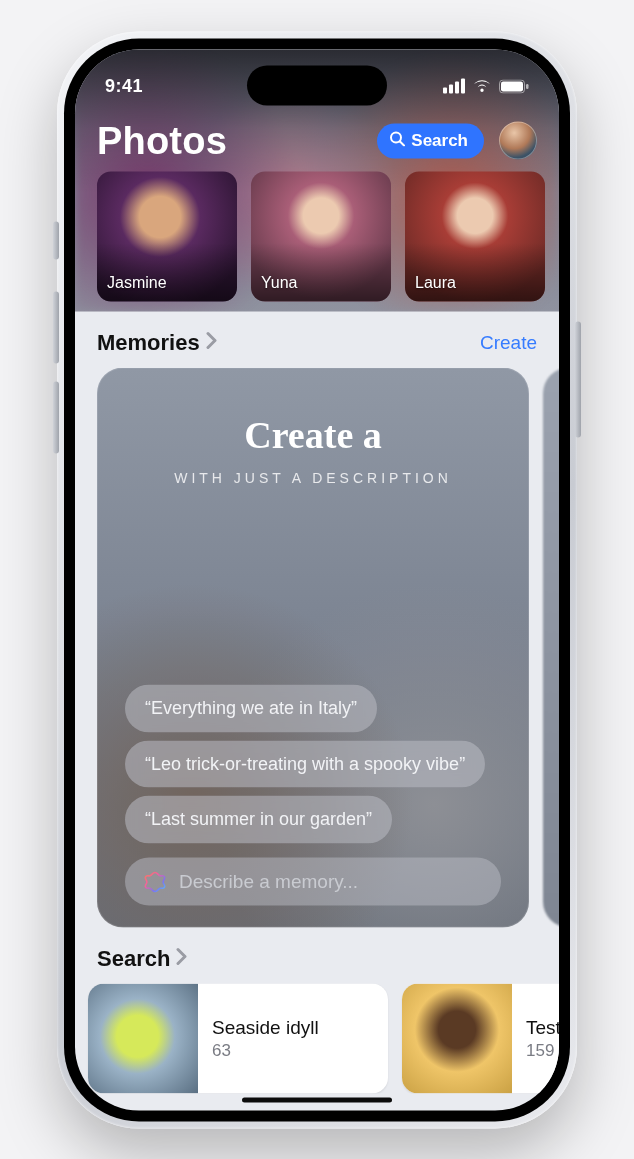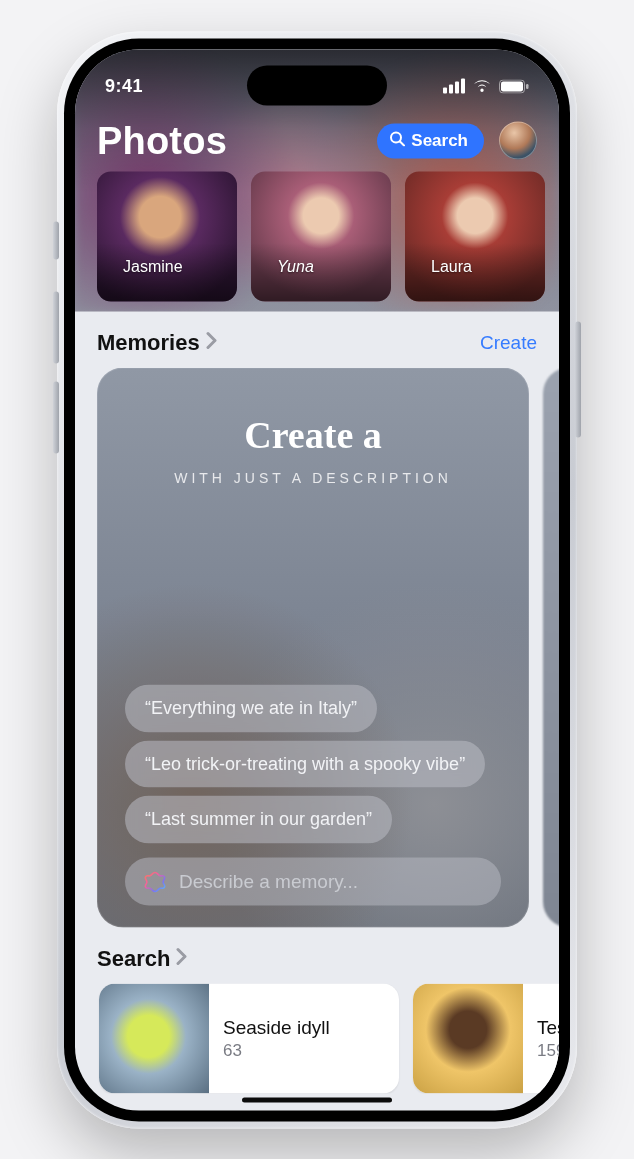--- a/index.html
+++ b/index.html
@@ -75,28 +75,28 @@
   .search-pill{
     display:flex;align-items:center;gap:6px;background:var(--sys-blue);color:#fff;font-weight:600;font-size:17px;
     padding:7px 16px 7px 12px;border-radius:20px;
   }
   .avatar{width:38px;height:38px;border-radius:50%;overflow:hidden;background:radial-gradient(circle at 40% 30%,#e9c6a8 0%,#b07958 45%,#3d5367 70%,#2b3a4a 100%);box-shadow:0 0 0 1px rgba(255,255,255,.35) inset;}
   .people-row{
     position:absolute;left:0;right:0;bottom:10px;display:flex;gap:14px;padding:0 22px;z-index:30;
   }
   .person{
     flex:0 0 140px;height:130px;border-radius:14px;position:relative;overflow:hidden;
-    display:flex;align-items:flex-end;padding:26px;box-sizing:border-box;
+    display:flex;align-items:flex-end;padding:10px;box-sizing:border-box;
     color:#fff;font-size:16px;font-weight:500;
     background:#666;
   }
   .person::after{content:"";position:absolute;inset:0;background:linear-gradient(180deg,rgba(0,0,0,0) 55%,rgba(0,0,0,.55) 100%);}
   .person span{position:relative;z-index:2;text-shadow:0 1px 2px rgba(0,0,0,.5);}
   .p1{background:radial-gradient(circle at 45% 35%,#d9a67d 0%,#d9a67d 18%,#5a2a60 35%,#2d1533 80%);}
-  .p2{background:radial-gradient(circle at 50% 34%,#eccab0 0%,#eccab0 16%,#a95e77 30%,#6a3c4e 75%);font-style:italic;}
+  .p2{background:radial-gradient(circle at 50% 34%,#eccab0 0%,#eccab0 16%,#a95e77 30%,#6a3c4e 75%);}
   .p3{background:radial-gradient(circle at 50% 34%,#eccab0 0%,#eccab0 16%,#a83d36 30%,#6d2a26 78%);}
   
   .section-head{
     display:flex;align-items:center;justify-content:space-between;padding:18px 22px 12px;
   }
   .section-title{display:flex;align-items:center;gap:6px;font-size:22px;font-weight:700;color:#111;}
   .chev{color:#9a9ca4;}
   .section-action{color:var(--sys-blue-text);font-size:19px;font-weight:400;}
   
   .mem-scroller{padding:0 22px;display:flex;gap:14px;overflow:hidden;}
@@ -121,21 +121,21 @@
     padding:12px 20px;border-radius:24px;max-width:100%;box-sizing:border-box;
   }
   .describe-field{
     margin-top:14px;width:100%;display:flex;align-items:center;gap:12px;
     background:rgba(185,188,197,.5);border-radius:28px;padding:12px 18px;box-sizing:border-box;
   }
   .ai-glyph{width:24px;height:24px;flex:0 0 24px;}
   .describe-field .ph{color:#c9cbd2;font-size:19px;}
   .memory-peek{flex:0 0 26px;height:560px;border-radius:26px 0 0 26px;background:linear-gradient(180deg,#9aa2b0,#7e8694);filter:blur(1px) saturate(.9);}
   
-  .albums-row{padding:0 24px;display:flex;gap:14px;overflow:hidden;}
+  .albums-row{padding:0 13px;display:flex;gap:14px;overflow:hidden;}
   .album{
     flex:0 0 300px;height:110px;border-radius:16px;background:#fff;display:flex;overflow:hidden;box-shadow:0 1px 2px rgba(0,0,0,.08);
   }
   .album .thumb{flex:0 0 110px;height:100%;}
   .album .meta{flex:1;display:flex;flex-direction:column;justify-content:center;padding:10px 14px;color:#111;}
   .album .name{font-size:19px;font-weight:400;white-space:nowrap;overflow:hidden;text-overflow:ellipsis;}
   .album .count{font-size:17px;color:#7a7c84;margin-top:2px;}
   .thumb.t1{background:radial-gradient(circle at 45% 48%,#d6e95a 0%,#d6e95a 25%,#9ab2c6 45%,#5a6f82 100%);}
   .thumb.t2{background:radial-gradient(circle at 50% 42%,#5a3a24 0%,#5a3a24 22%,#efc568 50%,#caa144 100%);}
   

